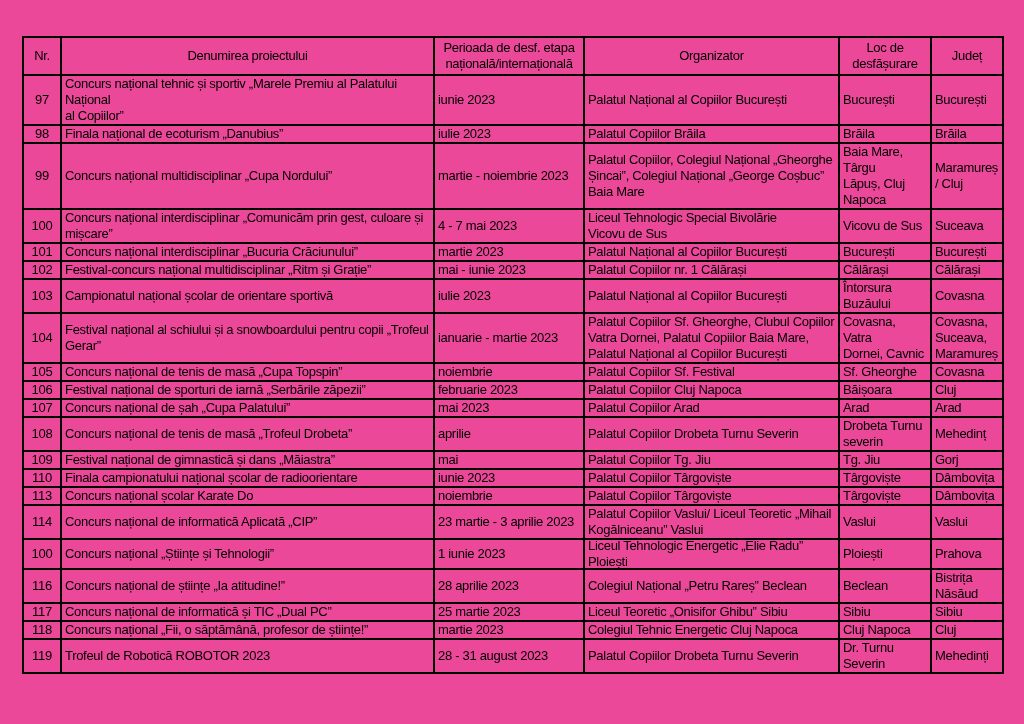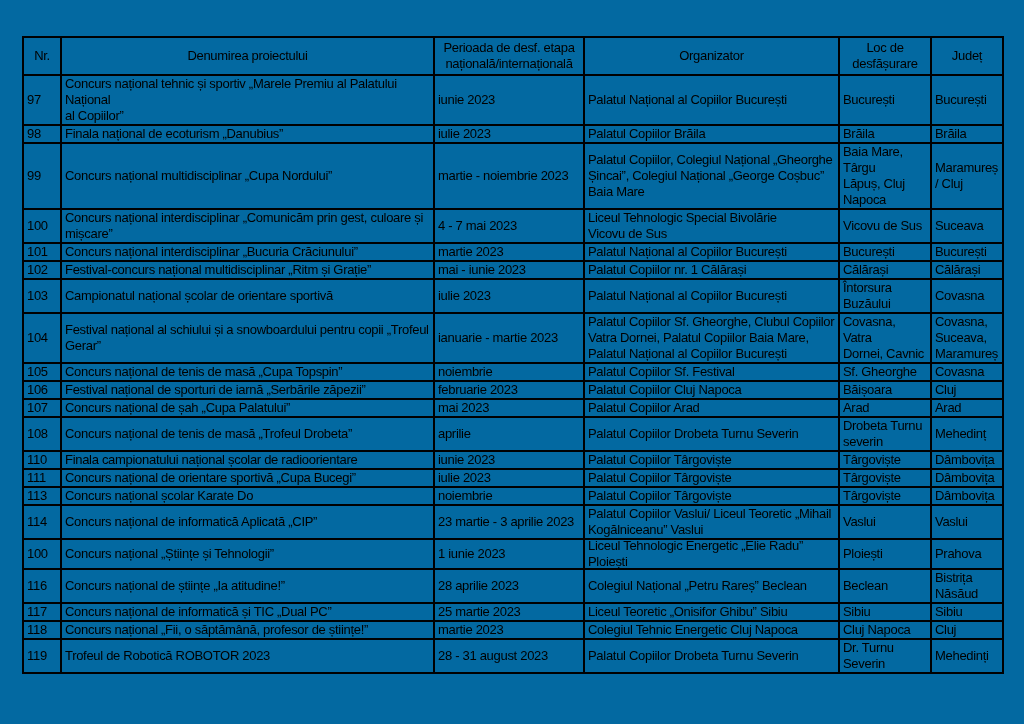--- a/index.html
+++ b/index.html
@@ -5,21 +5,21 @@
   html, body {
     margin: 0; padding: 0;
     background: #ffffff;
     font-family: "Liberation Sans", sans-serif;
     color: #000000;
   }
   .sheet {
     position: relative;
     width: 1024px;
     height: 724px;
-    background: #0369a1;
+    background: #ec4899;
     overflow: hidden;
   }
   table.doc-table {
     position: absolute;
     left: 22px;
     top: 36px;
     width: 980px;
     border-collapse: collapse;
     table-layout: fixed;
   }
@@ -41,21 +41,21 @@
   .doc-table th {
     font-weight: normal;
     text-align: center;
     padding: 2px 2px;
     white-space: pre-line;
   }
   .doc-table td {
     padding: 0 3px;
     text-align: left;
   }
-  .doc-table td.col-nr { }
+  .doc-table td.col-nr { text-align: center; }
   .cell { white-space: pre-line; }
   .cell.clipped {
     height: 28px;
     overflow: hidden;
     display: flex;
     flex-direction: column;
     justify-content: center;
   }
   .page-footer {
     position: absolute;
@@ -345,47 +345,47 @@
           <td class="col-loc">
             <div class="cell">Drobeta Turnu
 severin</div>
           </td>
           <td class="col-judet">
             <div class="cell">Mehedinț</div>
           </td>
         </tr>
         <tr>
           <td class="col-nr">
+            <div class="cell">109</div>
+          </td>
+          <td class="col-denumire">
+            <div class="cell">Festival național de gimnastică și dans „Măiastra”</div>
+          </td>
+          <td class="col-perioada">
+            <div class="cell">mai</div>
+          </td>
+          <td class="col-organizator">
+            <div class="cell">Palatul Copiilor Tg. Jiu</div>
+          </td>
+          <td class="col-loc">
+            <div class="cell">Tg. Jiu</div>
+          </td>
+          <td class="col-judet">
+            <div class="cell">Gorj</div>
+          </td>
+        </tr>
+        <tr>
+          <td class="col-nr">
             <div class="cell">110</div>
           </td>
           <td class="col-denumire">
             <div class="cell">Finala campionatului național școlar de radioorientare</div>
           </td>
           <td class="col-perioada">
             <div class="cell">iunie 2023</div>
-          </td>
-          <td class="col-organizator">
-            <div class="cell">Palatul Copiilor Târgoviște</div>
-          </td>
-          <td class="col-loc">
-            <div class="cell">Târgoviște</div>
-          </td>
-          <td class="col-judet">
-            <div class="cell">Dâmbovița</div>
-          </td>
-        </tr>
-        <tr>
-          <td class="col-nr">
-            <div class="cell">111</div>
-          </td>
-          <td class="col-denumire">
-            <div class="cell">Concurs național de orientare sportivă „Cupa Bucegi”</div>
-          </td>
-          <td class="col-perioada">
-            <div class="cell">iulie 2023</div>
           </td>
           <td class="col-organizator">
             <div class="cell">Palatul Copiilor Târgoviște</div>
           </td>
           <td class="col-loc">
             <div class="cell">Târgoviște</div>
           </td>
           <td class="col-judet">
             <div class="cell">Dâmbovița</div>
           </td>

